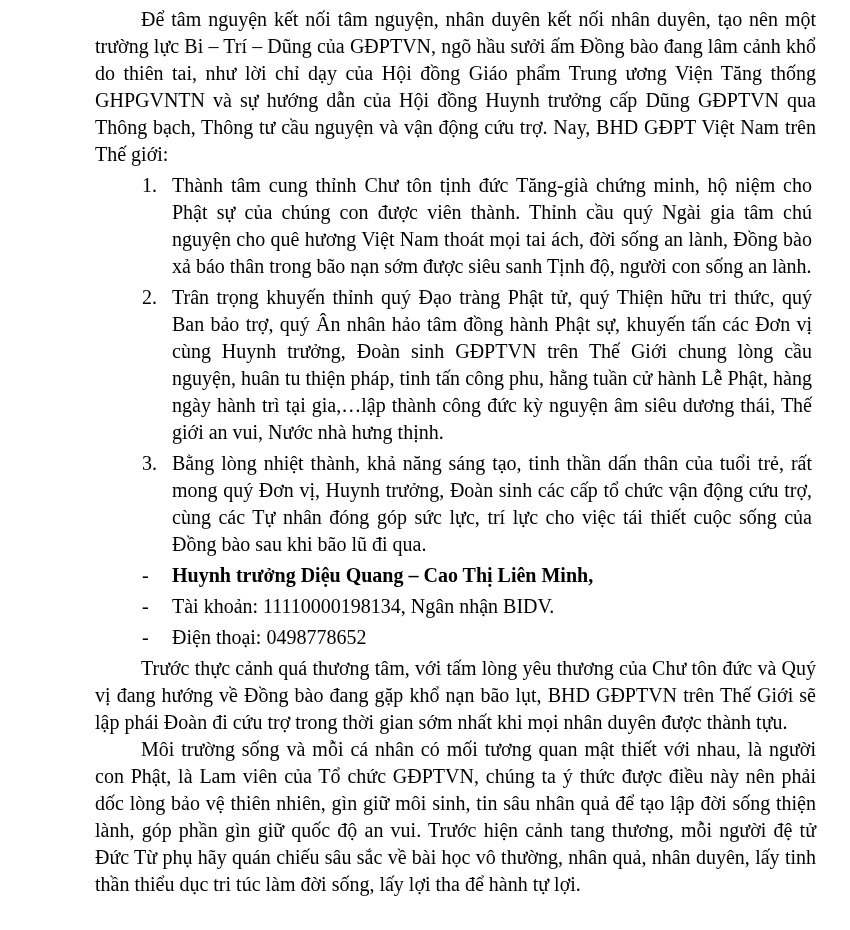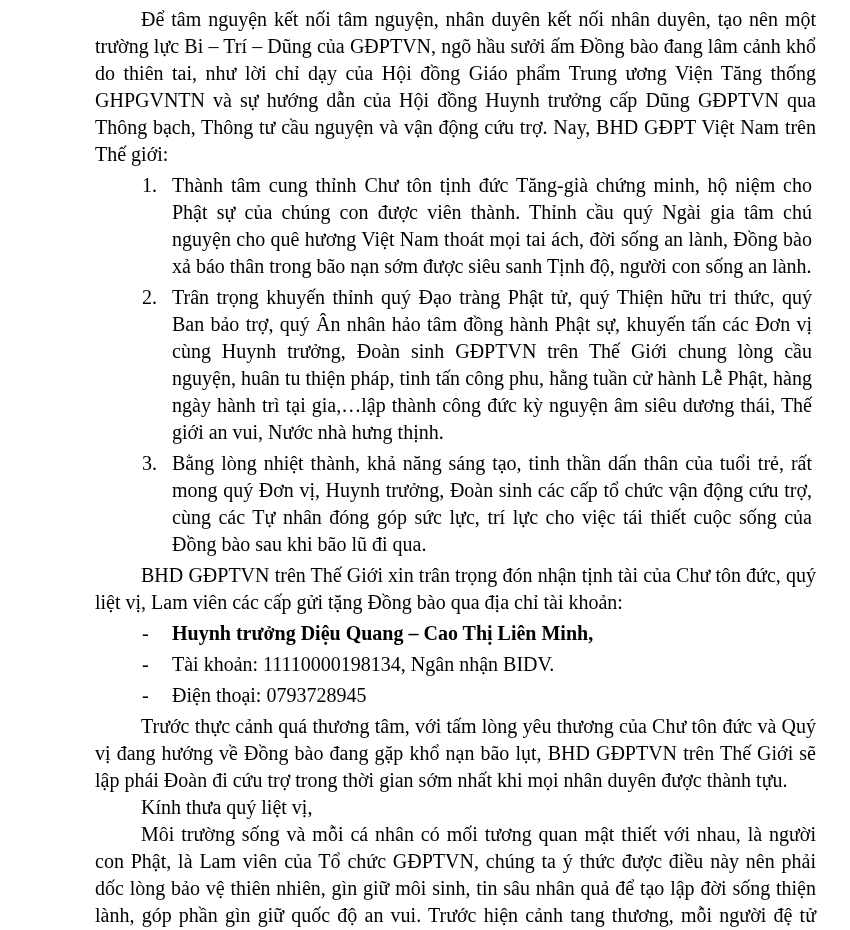--- a/index.html
+++ b/index.html
@@ -60,36 +60,34 @@
   <div class="li">
     <span class="marker">2.</span>
     <p>Trân trọng khuyến thỉnh quý Đạo tràng Phật tử, quý Thiện hữu tri thức, quý Ban bảo trợ, quý Ân nhân hảo tâm đồng hành Phật sự, khuyến tấn các Đơn vị cùng Huynh trưởng, Đoàn sinh GĐPTVN trên Thế Giới chung lòng cầu nguyện, huân tu thiện pháp, tinh tấn công phu, hằng tuần cử hành Lễ Phật, hàng ngày hành trì tại gia,…lập thành công đức kỳ nguyện âm siêu dương thái, Thế giới an vui, Nước nhà hưng thịnh.</p>
   </div>
 
   <div class="li">
     <span class="marker">3.</span>
     <p>Bằng lòng nhiệt thành, khả năng sáng tạo, tinh thần dấn thân của tuổi trẻ, rất mong quý Đơn vị, Huynh trưởng, Đoàn sinh các cấp tổ chức vận động cứu trợ, cùng các Tự nhân đóng góp sức lực, trí lực cho việc tái thiết cuộc sống của Đồng bào sau khi bão lũ đi qua.</p>
   </div>
 
-  <p class="para">BHD GĐPTVN trên Thế Giới xin trân trọng đón nhận tịnh tài của Chư tôn đức, quý liệt vị, Lam viên các cấp gửi tặng Đồng bào qua địa chỉ tài khoản:</p>
 
   <div class="li">
     <span class="marker">-</span>
     <p class="bold">Huynh trưởng Diệu Quang – Cao Thị Liên Minh,</p>
   </div>
 
   <div class="li">
     <span class="marker">-</span>
     <p>Tài khoản: 11110000198134, Ngân nhận BIDV.</p>
   </div>
 
   <div class="li">
     <span class="marker">-</span>
-    <p>Điện thoại: 0793728945</p>
+    <p>Điện thoại: 0498778652</p>
   </div>
 
   <p class="para">Trước thực cảnh quá thương tâm, với tấm lòng yêu thương của Chư tôn đức và Quý vị đang hướng về Đồng bào đang gặp khổ nạn bão lụt, BHD GĐPTVN trên Thế Giới sẽ lập phái Đoàn đi cứu trợ trong thời gian sớm nhất khi mọi nhân duyên được thành tựu.</p>
 
-  <p class="para">Kính thưa quý liệt vị,</p>
 
   <p class="para">Môi trường sống và mỗi cá nhân có mối tương quan mật thiết với nhau, là người con Phật, là Lam viên của Tổ chức GĐPTVN, chúng ta ý thức được điều này nên phải dốc lòng bảo vệ thiên nhiên, gìn giữ môi sinh, tin sâu nhân quả để tạo lập đời sống thiện lành, góp phần gìn giữ quốc độ an vui. Trước hiện cảnh tang thương, mỗi người đệ tử Đức Từ phụ hãy quán chiếu sâu sắc về bài học vô thường, nhân quả, nhân duyên, lấy tinh thần thiểu dục tri túc làm đời sống, lấy lợi tha để hành tự lợi.</p>
 
 </div>
 
 </body></html>

